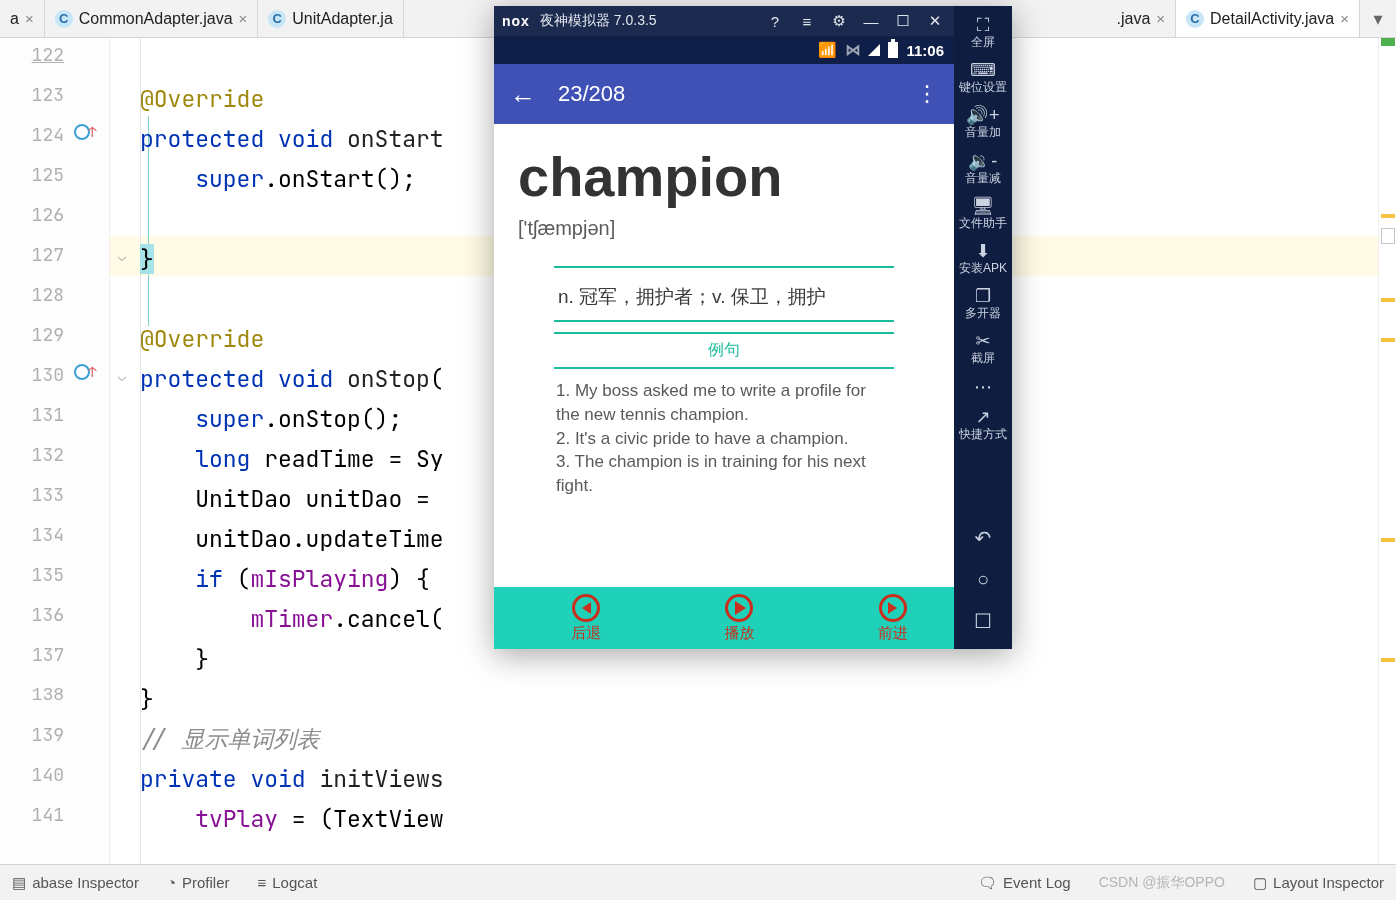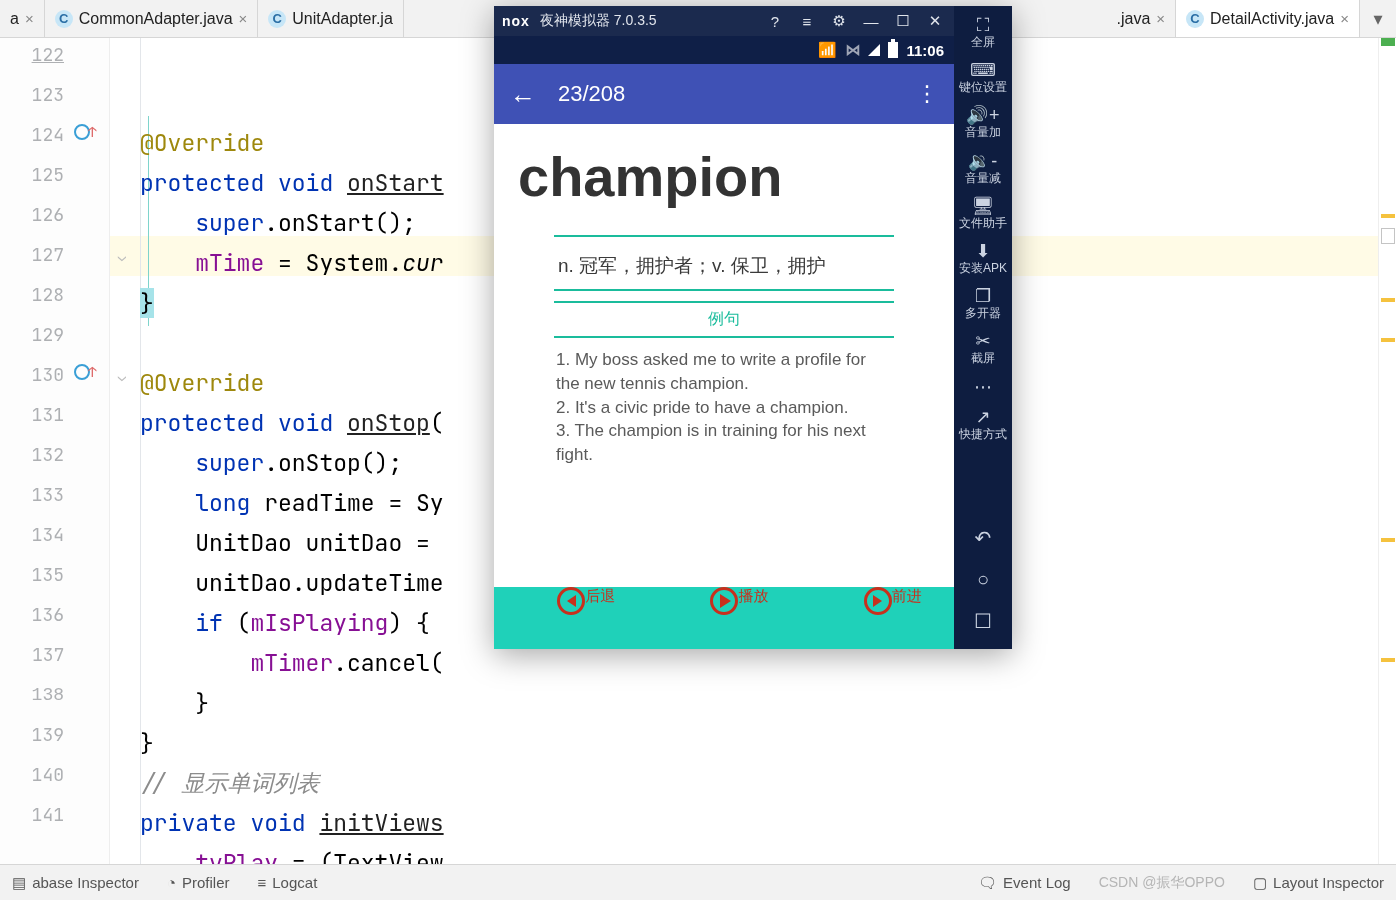--- a/index.html
+++ b/index.html
@@ -65,28 +65,28 @@
     content:"↑"; position:absolute; left:14px; top:-4px; color:#d66; font-size:14px; font-weight:bold;
   }
   .fold{
     position:absolute; left:112px; width:20px; color:#bcbcbc; font-size:14px; cursor:pointer;
     display:flex; align-items:center; justify-content:center;
   }
   .codearea{
     position:absolute; left:140px; right:40px; top:0; bottom:0;
     white-space:pre;
   }
-  .codeline{position:absolute; left:0;margin-top:44px;}
+  .codeline{position:absolute; left:0;}
   .hl-line{position:absolute;left:0;right:0;height:40px;background:#fffbe6;}
   .caret-bg{background:#a6e3e9;}
   .kw{color:#0033b3;}
   .ann{color:#9e880d;}
   .field{color:#871094;}
   .cmt{color:#8c8c8c; font-style:italic;}
-  .method{color:#222;text-decoration:underline;}
+  .method{color:#222;}
   .guide{
     position:absolute; top:0; bottom:0; width:1px;
     background:#e3e6ea;
   }
   .guide.teal{background:#7fd4cc;}
   
   .stripe{
     position:absolute; right:0; top:38px; bottom:36px; width:18px; background:#fff;
     border-left:1px solid #eee;
   }
@@ -148,21 +148,21 @@
   .sect-title{color:#1abc9c; font-size:16px; text-align:center; padding:4px 0; border-bottom:2px solid #1abc9c;}
   .sect-body{padding:10px 4px 2px; font-size:19px; color:#3a3a3a;}
   .examples{margin:10px 36px 0; }
   .ex-title{color:#1abc9c; font-size:16px; text-align:center; padding:6px 0;
     border-top:2px solid #1abc9c; border-bottom:2px solid #1abc9c;}
   .ex-body{padding:10px 2px; font-size:17px; color:#5a5a5a; line-height:1.4;}
   
   .bottom-btns{
     height:62px; background:#1fd1b9; display:flex;
   }
-  .bbtn{flex:1; display:flex; flex-direction:row; justify-content:center;
+  .bbtn{flex:1; display:flex; flex-direction:column; align-items:center; justify-content:center;
     color:#c8301d; font-size:15px; cursor:pointer;margin-left:31px;}
   .bbtn .ico{width:28px;height:28px;border:3px solid #c8301d;border-radius:50%;
     display:flex;align-items:center;justify-content:center;margin-bottom:2px;}
   .bbtn .ico.prev::before{content:""; width:0;height:0;border-top:6px solid transparent;border-bottom:6px solid transparent;border-right:9px solid #c8301d;}
   .bbtn .ico.play::before{content:""; width:0;height:0;border-top:7px solid transparent;border-bottom:7px solid transparent;border-left:11px solid #c8301d; margin-left:2px;}
   .bbtn .ico.next::before{content:""; width:0;height:0;border-top:6px solid transparent;border-bottom:6px solid transparent;border-left:9px solid #c8301d;}
   
   .nox-side{
     width:58px; background:#0e1d40; color:#cbd3e1;
     display:flex; flex-direction:column; align-items:center;
@@ -241,21 +241,20 @@
       <div class="ln" style="top: 722px;">140</div>
       <div class="ln" style="top: 762px; padding-left: 25px;">141</div>
     </div>
   <div class="guide" style="left:140px"></div>
   <div class="guide teal" style="left:148px;top:78px;height:210px"></div>
 
   <div class="codearea">
     <div class="codeline" style="top:42px"><span class="ann">@Override</span></div>
     <div class="codeline" style="top:82px"><span class="kw">protected void</span> <span class="method">onStart</span></div>
     <div class="codeline" style="top:122px">    <span class="kw">super</span>.onStart();</div>
-    <div class="codeline" style="top:162px">    <span class="field">mTime</span> = System.<span style="font-style:italic">cur</span></div>
     <div class="codeline" style="top:202px"><span class="caret-bg">}</span></div>
     <div class="codeline" style="top:282px"><span class="ann">@Override</span></div>
     <div class="codeline" style="top:322px"><span class="kw">protected void</span> <span class="method">onStop</span>(</div>
     <div class="codeline" style="top:362px">    <span class="kw">super</span>.onStop();</div>
     <div class="codeline" style="top:402px">    <span class="kw">long</span> readTime = Sy</div>
     <div class="codeline" style="top:442px">    UnitDao unitDao = </div>
     <div class="codeline" style="top:482px">    unitDao.updateTime</div>
     <div class="codeline" style="top:522px">    <span class="kw">if</span> (<span class="field">mIsPlaying</span>) {</div>
     <div class="codeline" style="top:562px">        <span class="field">mTimer</span>.cancel(</div>
     <div class="codeline" style="top:602px">    }</div>
@@ -324,20 +323,21 @@
     </div>
 
     <div class="appbar">
       <span class="back">←</span>
       <span class="title">23/208</span>
       <span class="menu">⋮</span>
     </div>
 
     <div class="word-content">
       <div class="word">champion</div>
+      <div class="phon">['tʃæmpjən]</div>
       <div class="sect">
         <div class="sect-body">n. 冠军，拥护者；v. 保卫，拥护</div>
       </div>
       <div class="examples">
         <div class="ex-title">例句</div>
         <div class="ex-body" style="white-space:pre-line">1. My boss asked me to write a profile for the new tennis champion.
 2. It's a civic pride to have a champion.
 3. The champion is in training for his next fight.</div>
       </div>
     </div>

